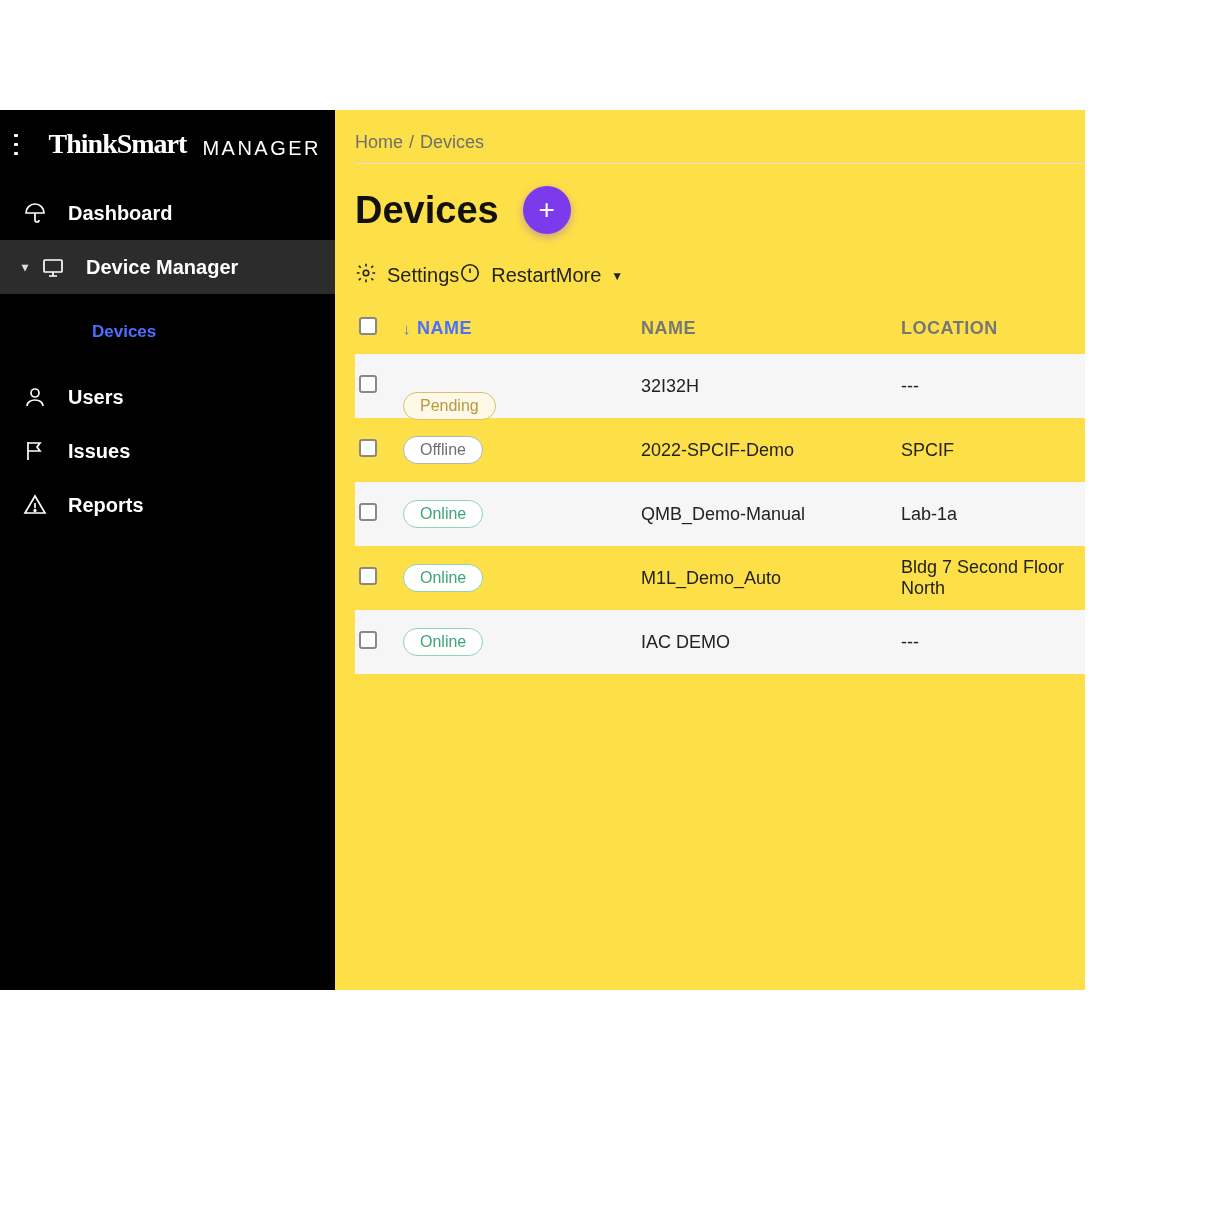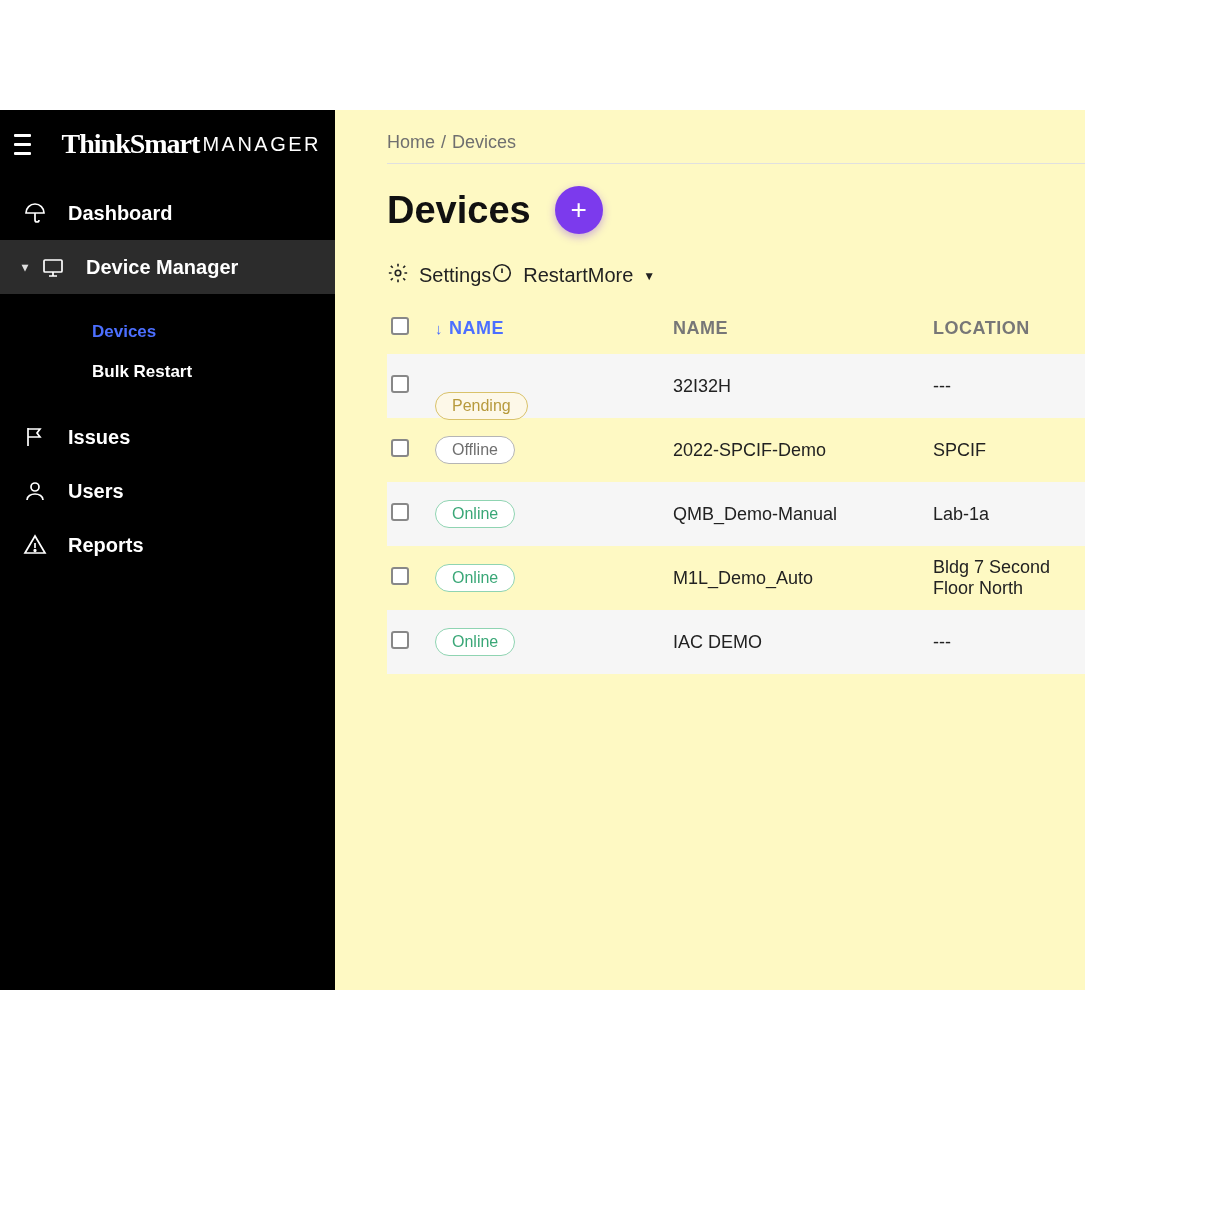--- a/index.html
+++ b/index.html
@@ -39,22 +39,22 @@
     gap: 6px;
     cursor: pointer;
   }
   .hamburger span {
     height: 3px;
     background: #fff;
     border-radius: 1px;
   }
   .brand {
     display: flex;
-    align-items: center;
-    gap: 3px;
+    align-items: flex-end;
+    gap: 16px;
     margin-left: 13px;
   }
   .brand-think {
     font-family: Georgia, "Times New Roman", serif;
     font-weight: 800;
     font-size: 28px;
     letter-spacing: -1px;
   }
   .brand-manager {
     font-size: 20px;
@@ -93,22 +93,22 @@
   .sub-item {
     font-size: 17px;
     padding: 10px 0;
     cursor: pointer;
   }
   .sub-item.active { color:#4C6FFF; font-weight:600; }
   .sub-item.inactive { color:#fff; font-weight:600; }
 
   .main {
     flex: 1;
-    background:#fef9c3;
-    padding: 22px 0 0 52px;
+    background:#fde047;
+    padding: 22px 0 0 20px;
     min-width:0;
   }
   .breadcrumb {
     color:#6f6f6f;
     font-size:18px;
     margin-bottom:10px;
     display:flex;
     gap:6px;
   }
   .breadcrumb .crumb { cursor:pointer; }
@@ -220,41 +220,40 @@
         <svg viewBox="0 0 24 24">
             <rect x="3" y="5" width="18" height="12" rx="1"></rect>
             <path d="M8 21h8M12 17v4"></path>
           </svg>
       </span>
       <span>Device Manager</span>
     </div>
 
     <div class="sub-nav">
       <div class="sub-item active">Devices</div>
-      <div class="sub-item inactive">Bulk Restart</div>
+    </div>
+
+    <div class="nav-item">
+      <span class="nav-icon">
+        <svg viewBox="0 0 24 24">
+            <circle cx="12" cy="8" r="4"></circle>
+            <path d="M4 21c0-4 4-6 8-6s8 2 8 6"></path>
+          </svg>
+      </span>
+      <span>Users</span>
     </div>
 
     <div class="nav-item">
       <span class="nav-icon">
         <svg viewBox="0 0 24 24">
             <path d="M5 3v18"></path>
             <path d="M5 4h12l-3 4 3 4H5"></path>
           </svg>
       </span>
       <span>Issues</span>
-    </div>
-
-    <div class="nav-item">
-      <span class="nav-icon">
-        <svg viewBox="0 0 24 24">
-            <circle cx="12" cy="8" r="4"></circle>
-            <path d="M4 21c0-4 4-6 8-6s8 2 8 6"></path>
-          </svg>
-      </span>
-      <span>Users</span>
     </div>
 
     <div class="nav-item">
       <span class="nav-icon">
         <svg viewBox="0 0 24 24">
             <path d="M12 3 2 20h20Z"></path>
             <path d="M12 10v5"></path>
             <circle cx="12" cy="17.5" r=".8" fill="#fff"></circle>
           </svg>
       </span>

